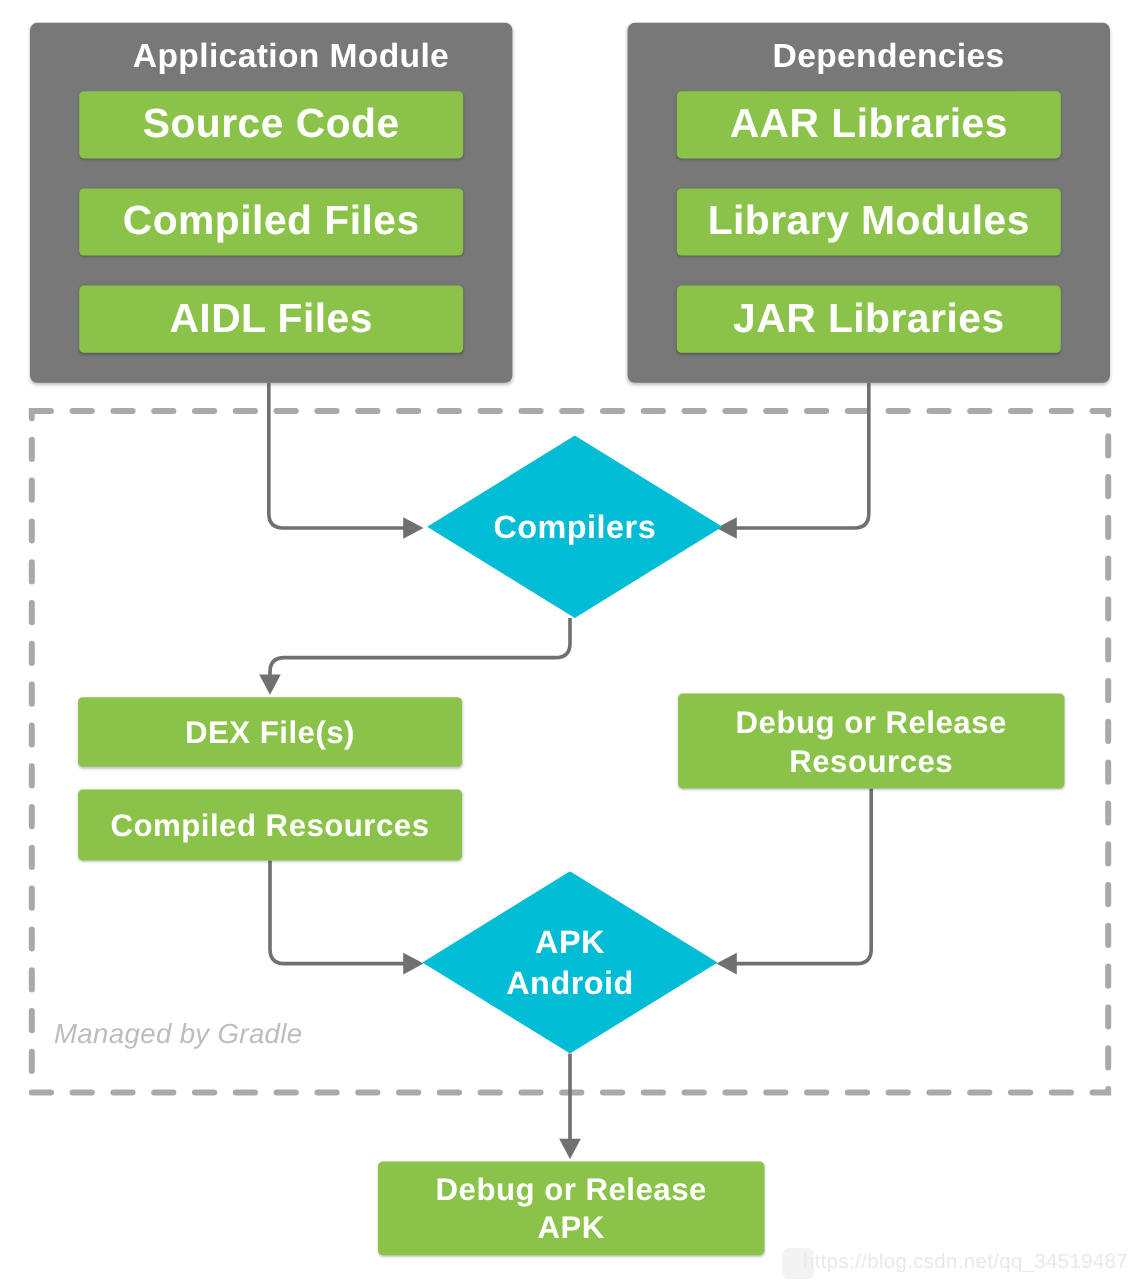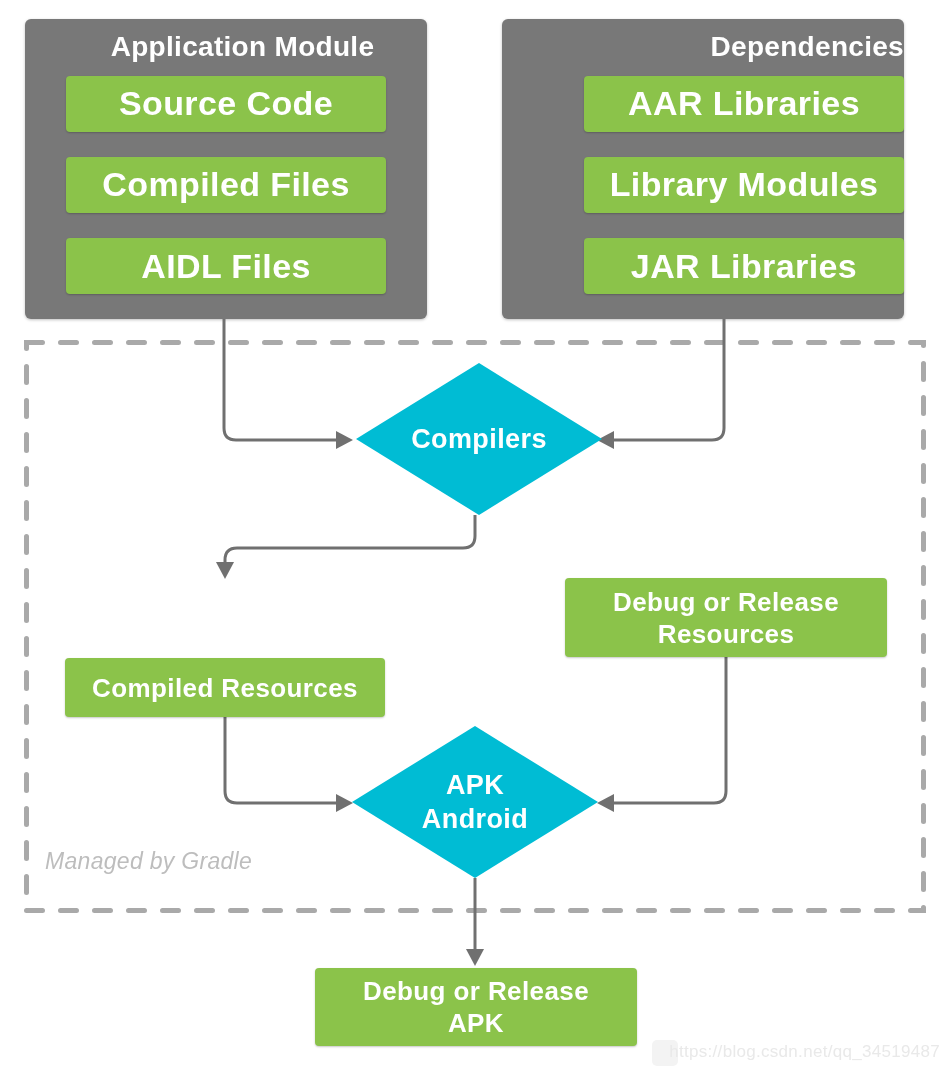--- a/index.html
+++ b/index.html
@@ -7,21 +7,21 @@
     position:relative;width:950px;height:1068px;background:#ffffff;overflow:hidden;
     font-family:"Liberation Sans","DejaVu Sans",sans-serif;
   }
   
   .group-box{
     position:absolute;top:19px;width:402px;height:300px;background:#787878;
     border-radius:6px;box-shadow:0 1px 3px rgba(0,0,0,.25);
     display:flex;flex-direction:column;align-items:center;
   }
   .group-box.left{left:25px;}
-  .group-box.right{left:502px;align-items:flex-end;}
+  .group-box.right{left:523px;}
   .group-title{
     height:59px;display:flex;align-items:center;justify-content:center;
     color:#ffffff;font-size:28px;font-weight:bold;letter-spacing:.3px;margin-left:33px;
   }
   .green-node{
     background:#8BC34A;border-radius:4px;color:#ffffff;font-weight:bold;
     display:flex;flex-direction:column;align-items:center;justify-content:center;
     box-shadow:0 1px 2px rgba(0,0,0,.22);text-align:center;
   }
   .group-box .green-node{width:320px;height:58px;margin-bottom:25px;font-size:34px;letter-spacing:.4px;}
@@ -93,20 +93,23 @@
     <polygon points="614,794 614,812 597,803" fill="#707070"></polygon>
 
     <path d="M 475 878 V 950" fill="none" stroke="#707070" stroke-width="3"></path>
     <polygon points="466,949 484,949 475,966" fill="#707070"></polygon>
   </svg>
 
   <div class="diamond" id="diamond-compilers">
     <span>Compilers</span>
   </div>
 
+  <div class="green-node free-node" id="node-dex">
+    <span>DEX File(s)</span>
+  </div>
   <div class="green-node free-node" id="node-compiled-resources">
     <span>Compiled Resources</span>
   </div>
 
   <div class="green-node free-node" id="node-keystore">
     <span>Debug or Release</span>
     <span>Resources</span>
   </div>
 
   <div class="diamond" id="diamond-apk-packager">

